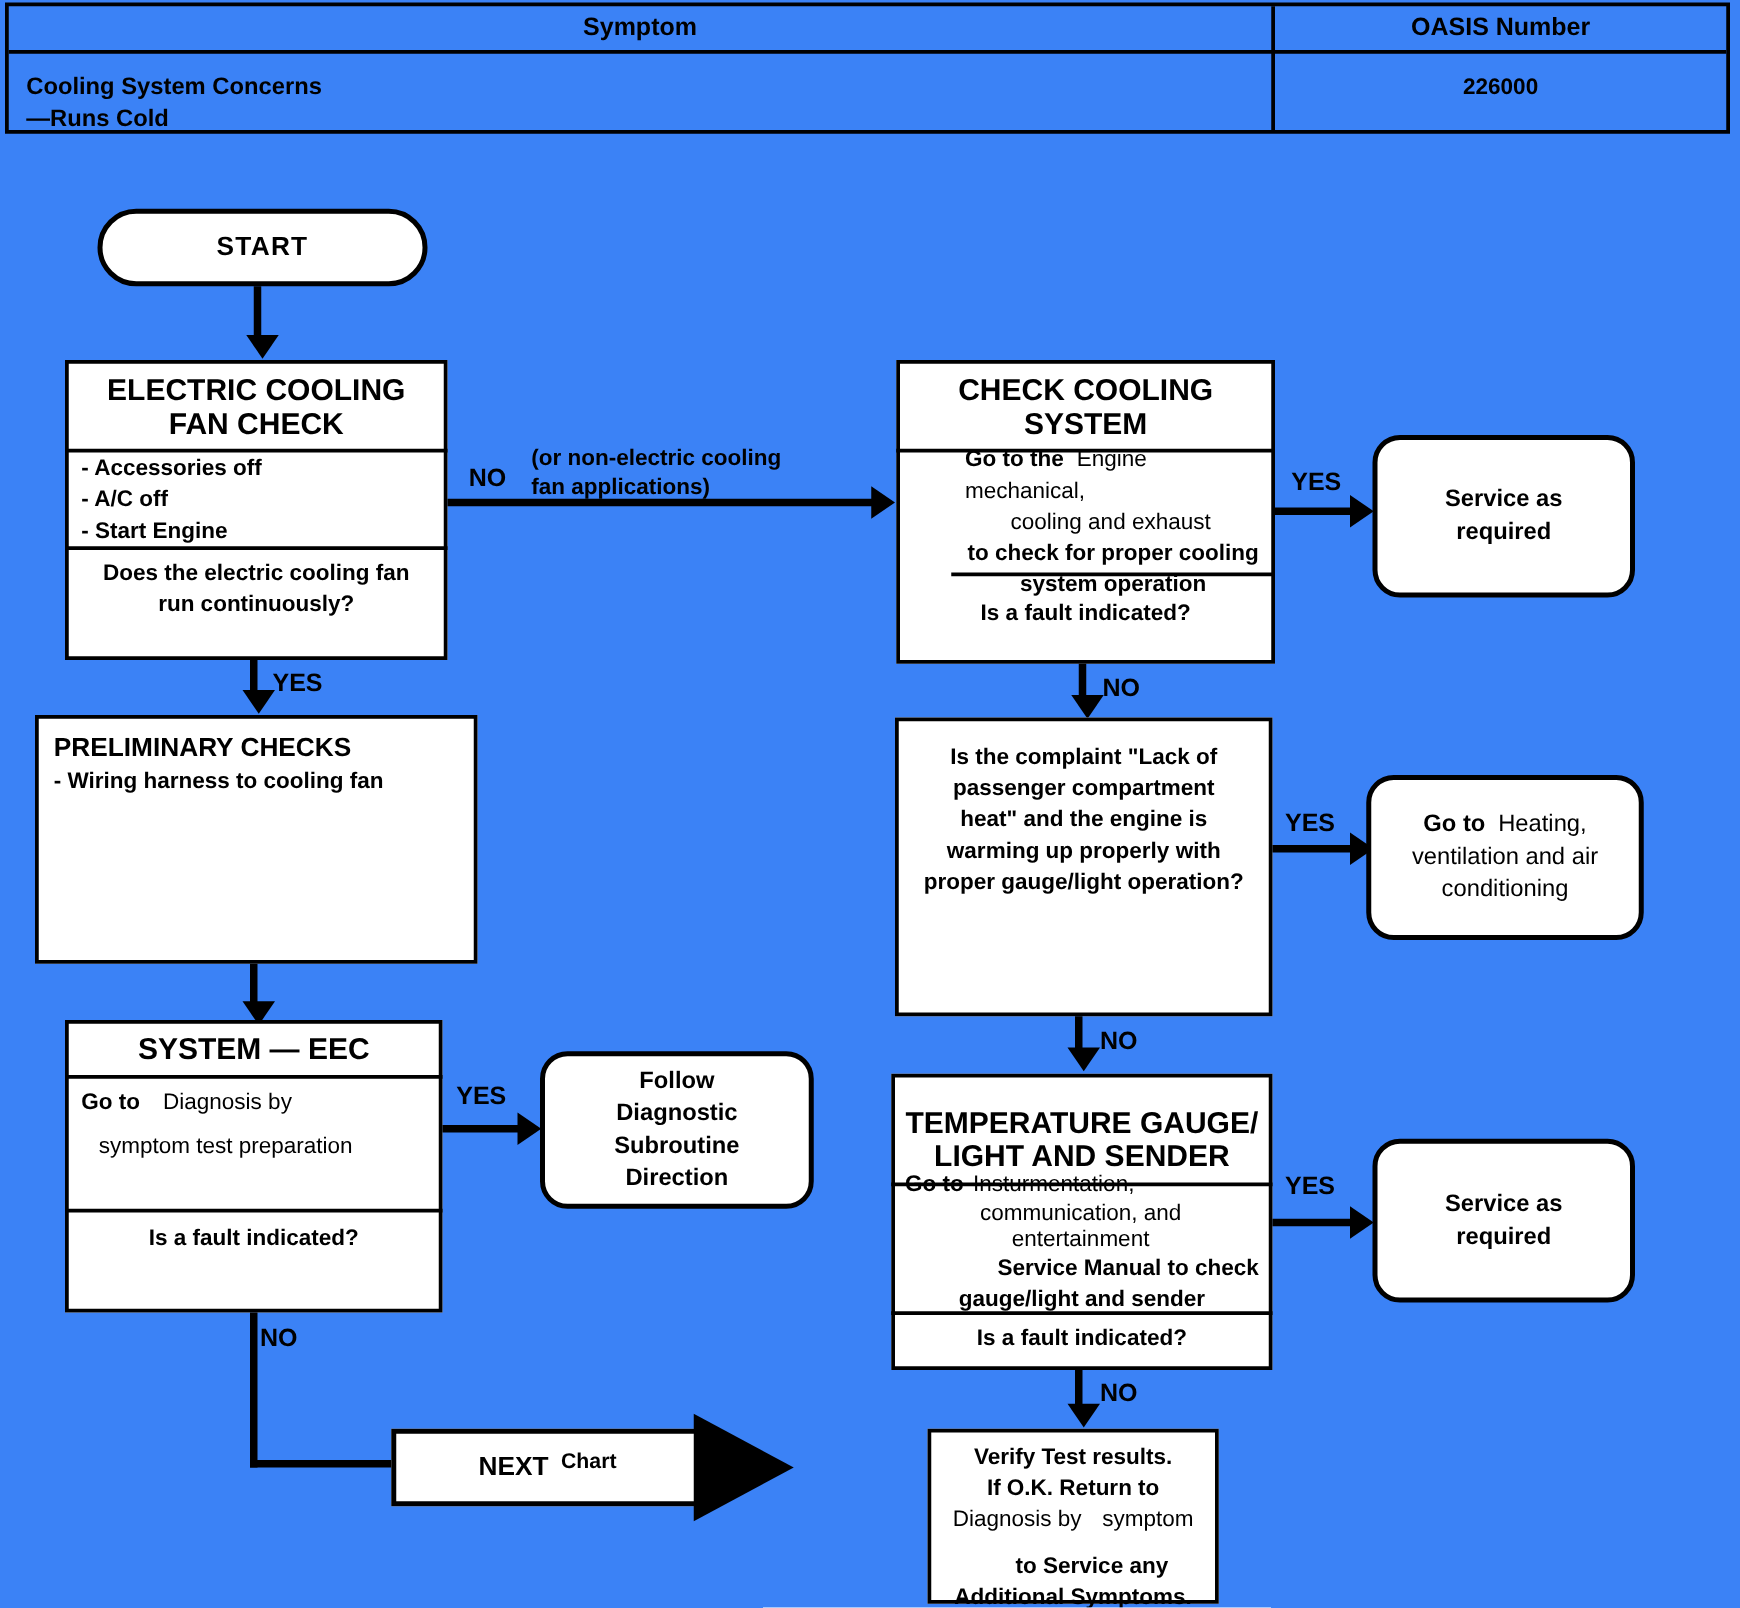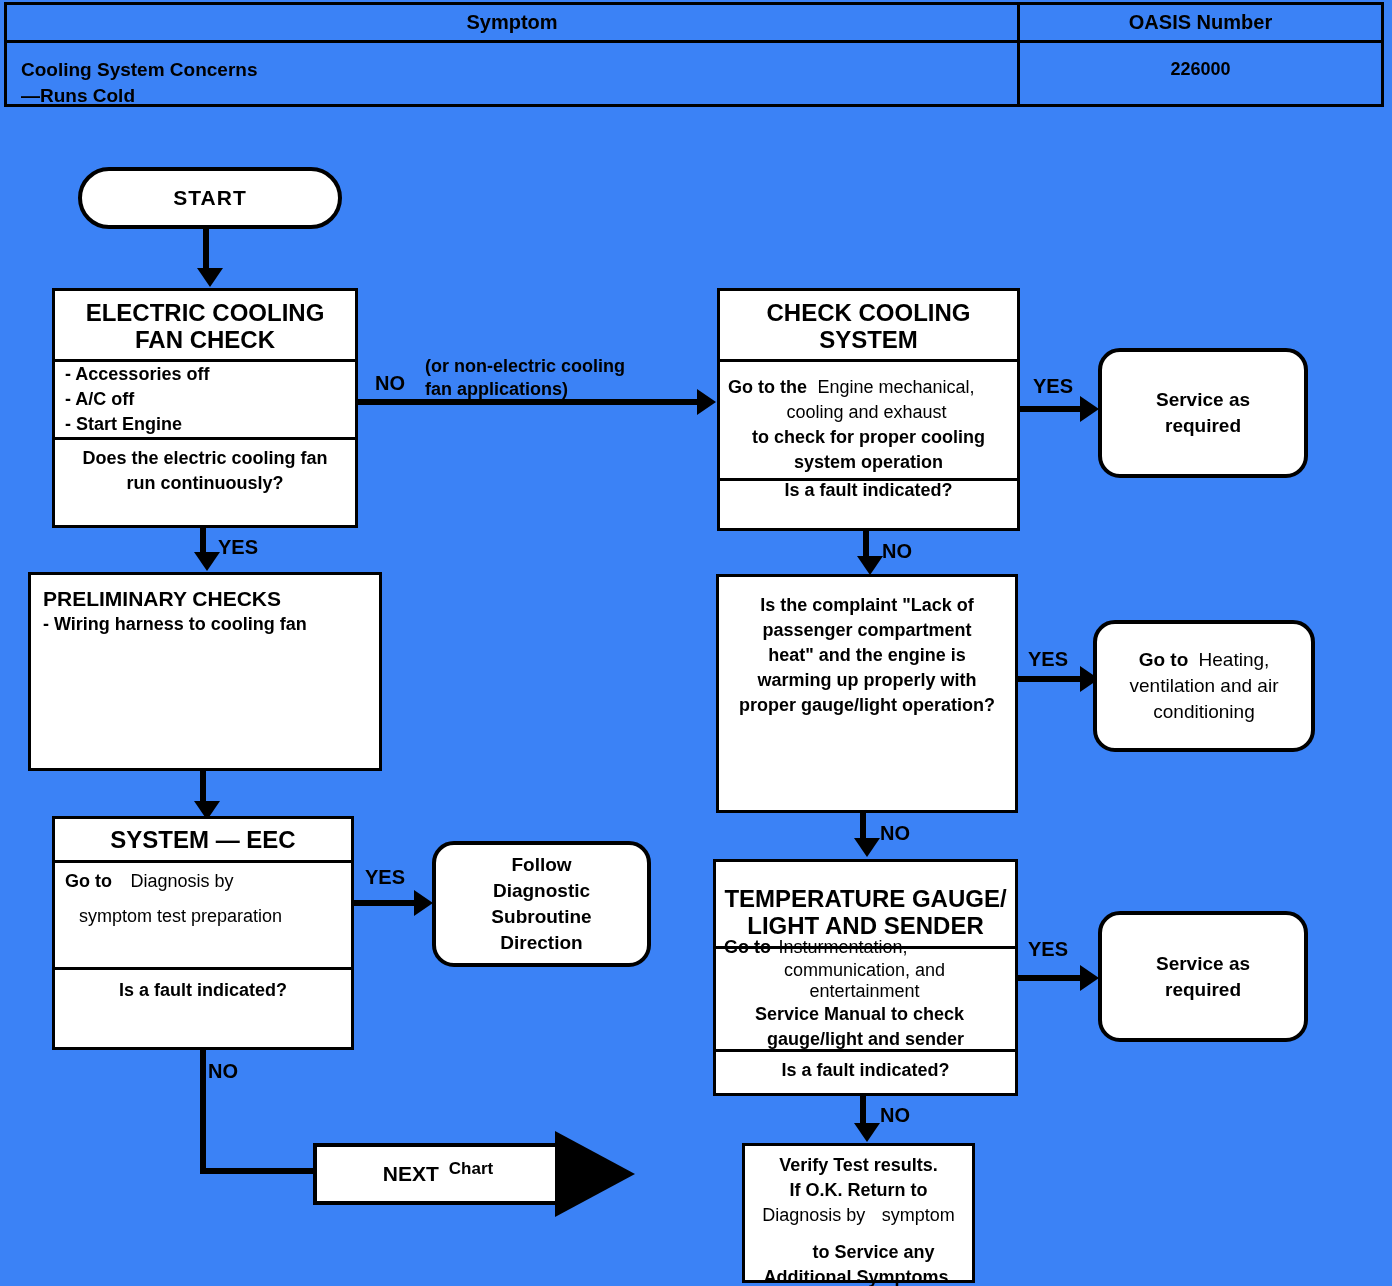--- a/index.html
+++ b/index.html
@@ -316,21 +316,21 @@
     <span class="next-label-sub">Chart</span>
   </div>
   <div class="next-head"></div>
 
   <div class="node" style="left:717px; top:288px; width:303px; height:243px;">
     <div class="sect" style="top:0; height:68px;">
       <div class="title-text" style="margin-top:8px;text-align:center;">CHECK COOLING</div>
       <div class="title-text">SYSTEM</div>
       <div class="sect-divider" style="top:68px;"></div>
     </div>
-    <div class="sect" style="top:80px; height:122px; padding-left:8px;">
+    <div class="sect" style="top:60px; height:122px; padding-left:8px;margin-left:44px;">
       <div style="margin-top:4px;">
         <span class="body-text">Go to the</span>
         <span class="body-text thin" style="margin-left:6px;">Engine mechanical,</span>
       </div>
       <div class="body-text thin center" style="padding-right:12px;">cooling and exhaust</div>
       <div class="body-text center" style="padding-right:8px;">to check for proper cooling</div>
       <div class="body-text center" style="padding-right:8px;">system operation</div>
       <div class="sect-divider" style="top:107px;"></div>
     </div>
     <div class="sect" style="top:181px; height:56px;">
@@ -382,21 +382,21 @@
       <div class="title-text">LIGHT AND SENDER</div>
       <div class="sect-divider" style="top:68px;"></div>
     </div>
     <div class="sect" style="top:71px; height:116px; padding-left:8px;">
       <div style="margin-top:2px;">
         <span class="body-text">Go to</span>
         <span class="body-text thin" style="margin-left:3px;">Insturmentation,</span>
       </div>
       <div class="body-text thin center" style="padding-right:10px; line-height:21px;">communication, and</div>
       <div class="body-text thin center" style="padding-right:10px; line-height:21px;">entertainment</div>
-      <div class="body-text center" style="padding-right:20px; line-height:25px;">Service Manual to check</div>
+      <div class="body-text center" style="padding-right:8px; line-height:25px;text-align:right;">Service Manual to check</div>
       <div class="body-text center" style="padding-right:8px; line-height:25px;">gauge/light and sender</div>
       <div class="sect-divider" style="top:116px;"></div>
     </div>
     <div class="sect" style="top:190px; height:44px;">
       <div class="body-text center" style="margin-top:6px;">Is a fault indicated?</div>
     </div>
   </div>
 
   <div class="hline" style="left:1018px; top:975px; width:64px;"></div>
   <div class="arrow-right" style="left:1080px; top:965px;"></div>

